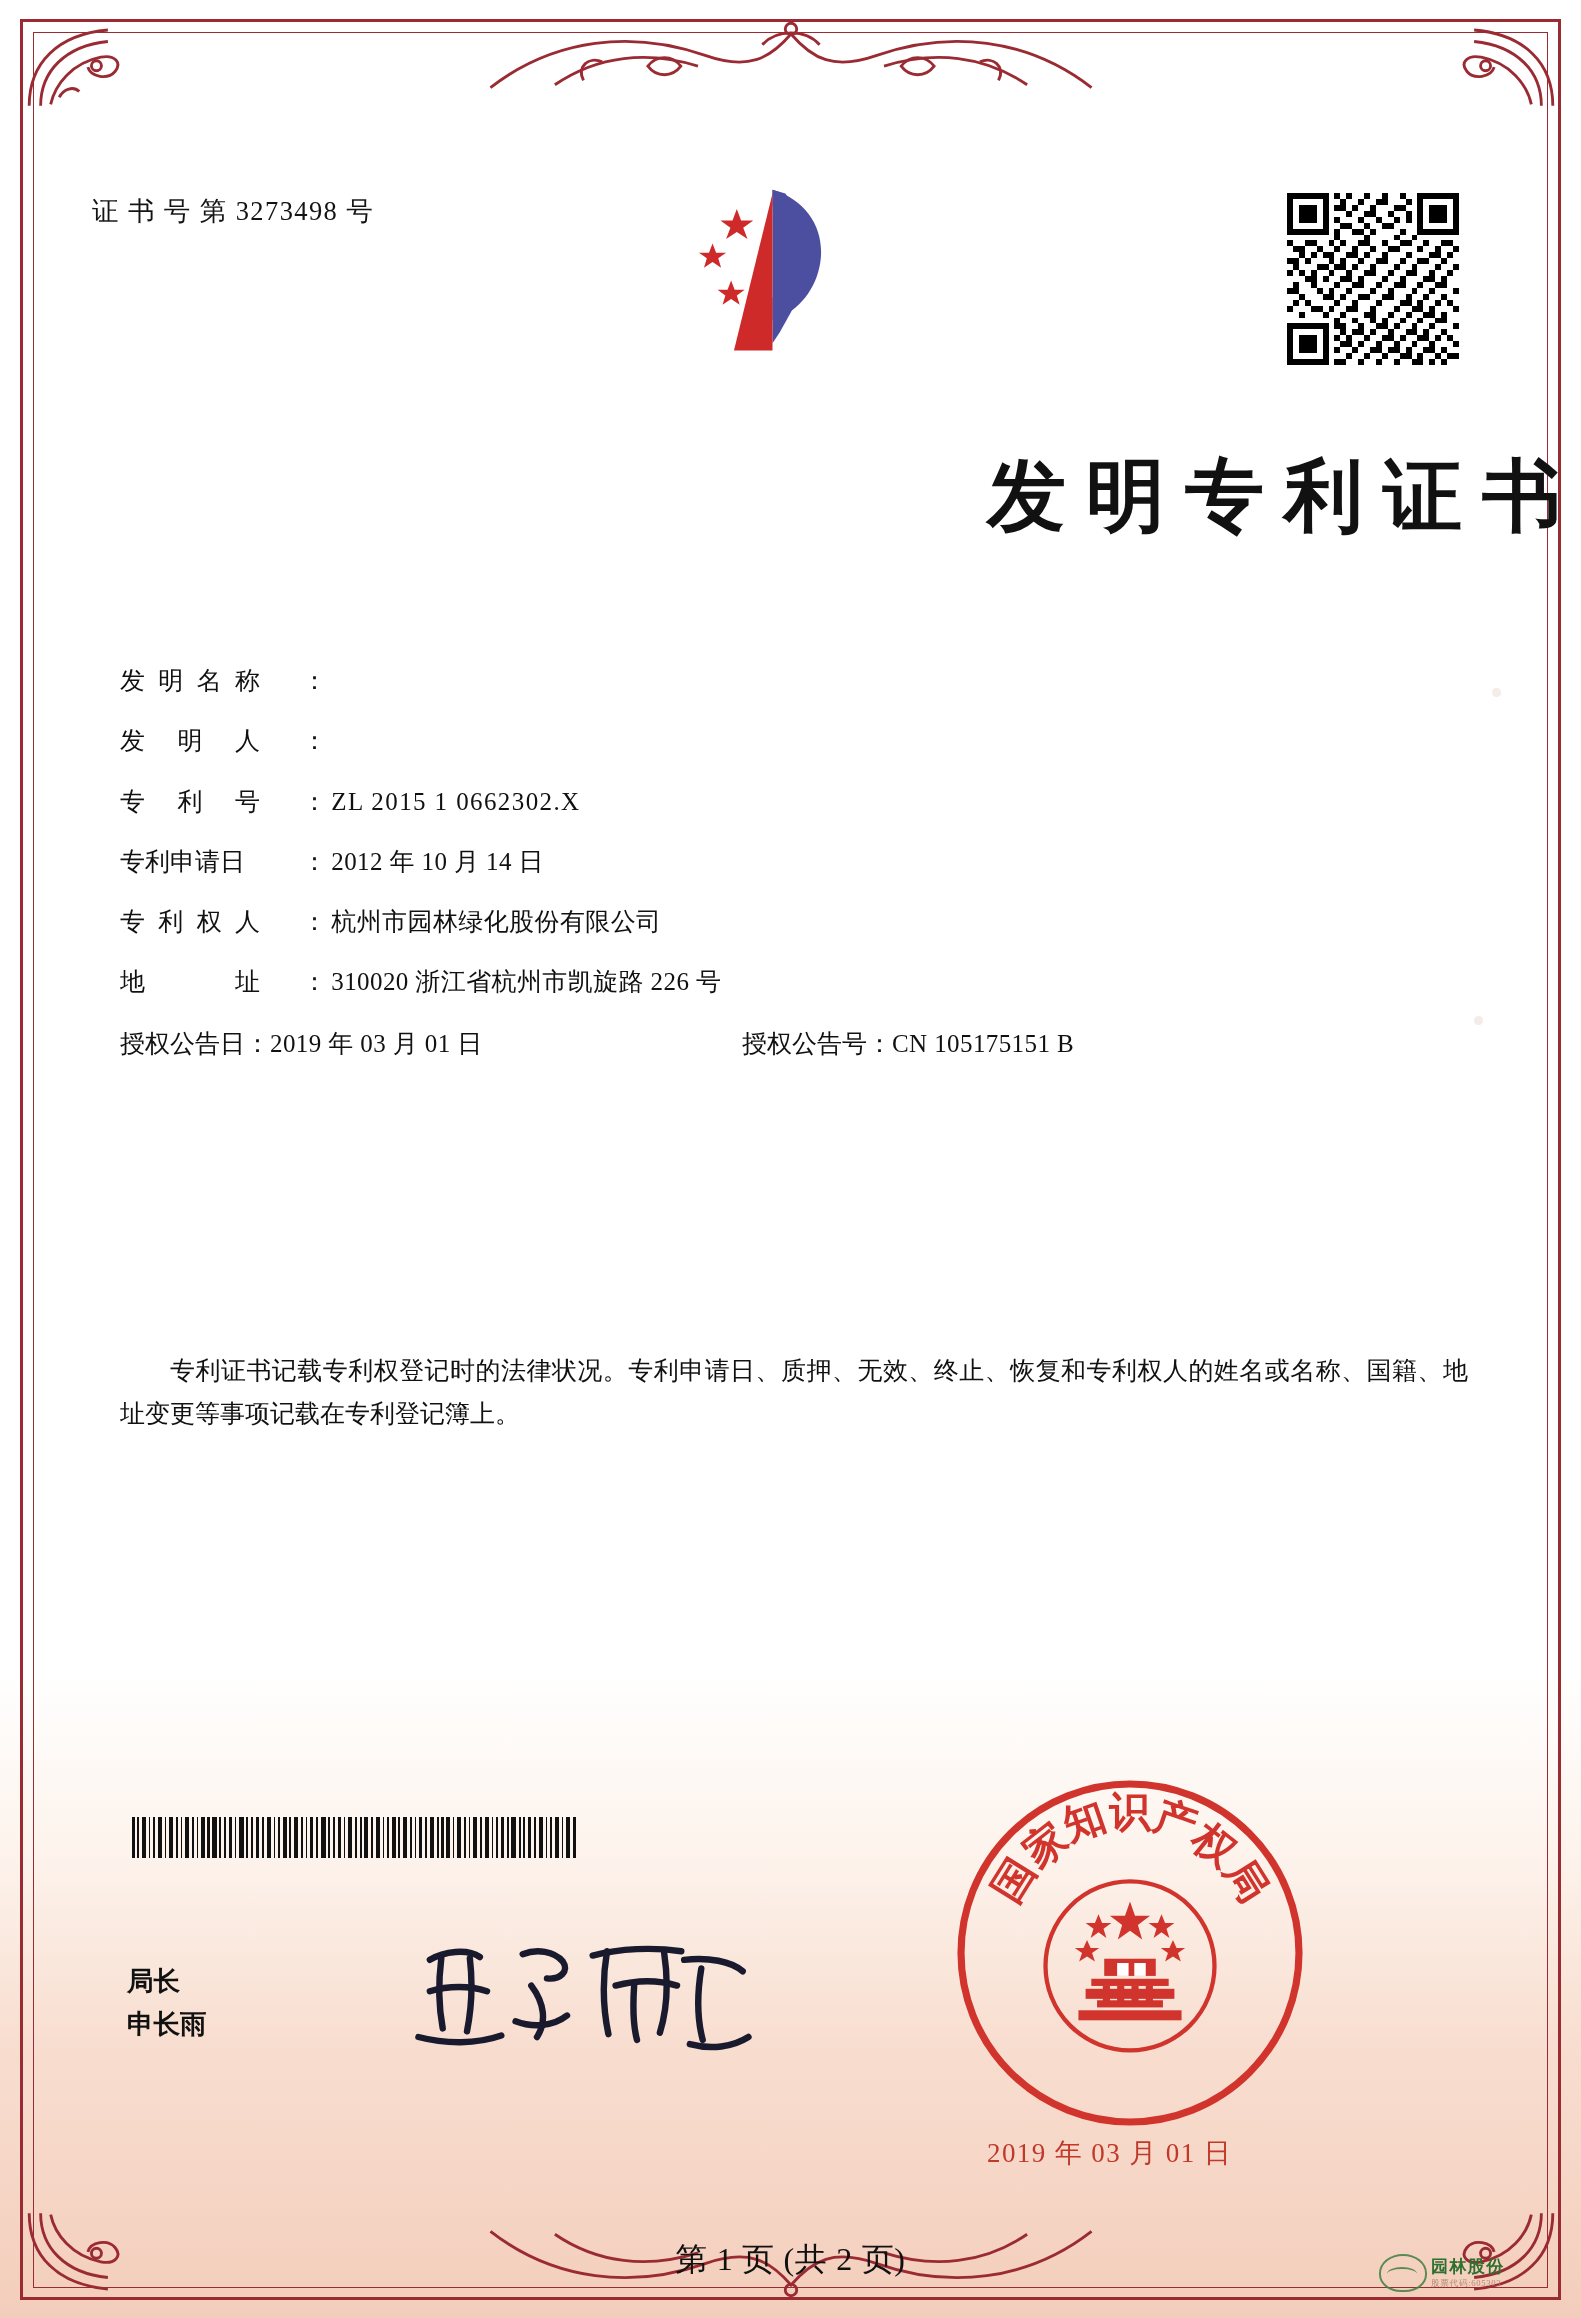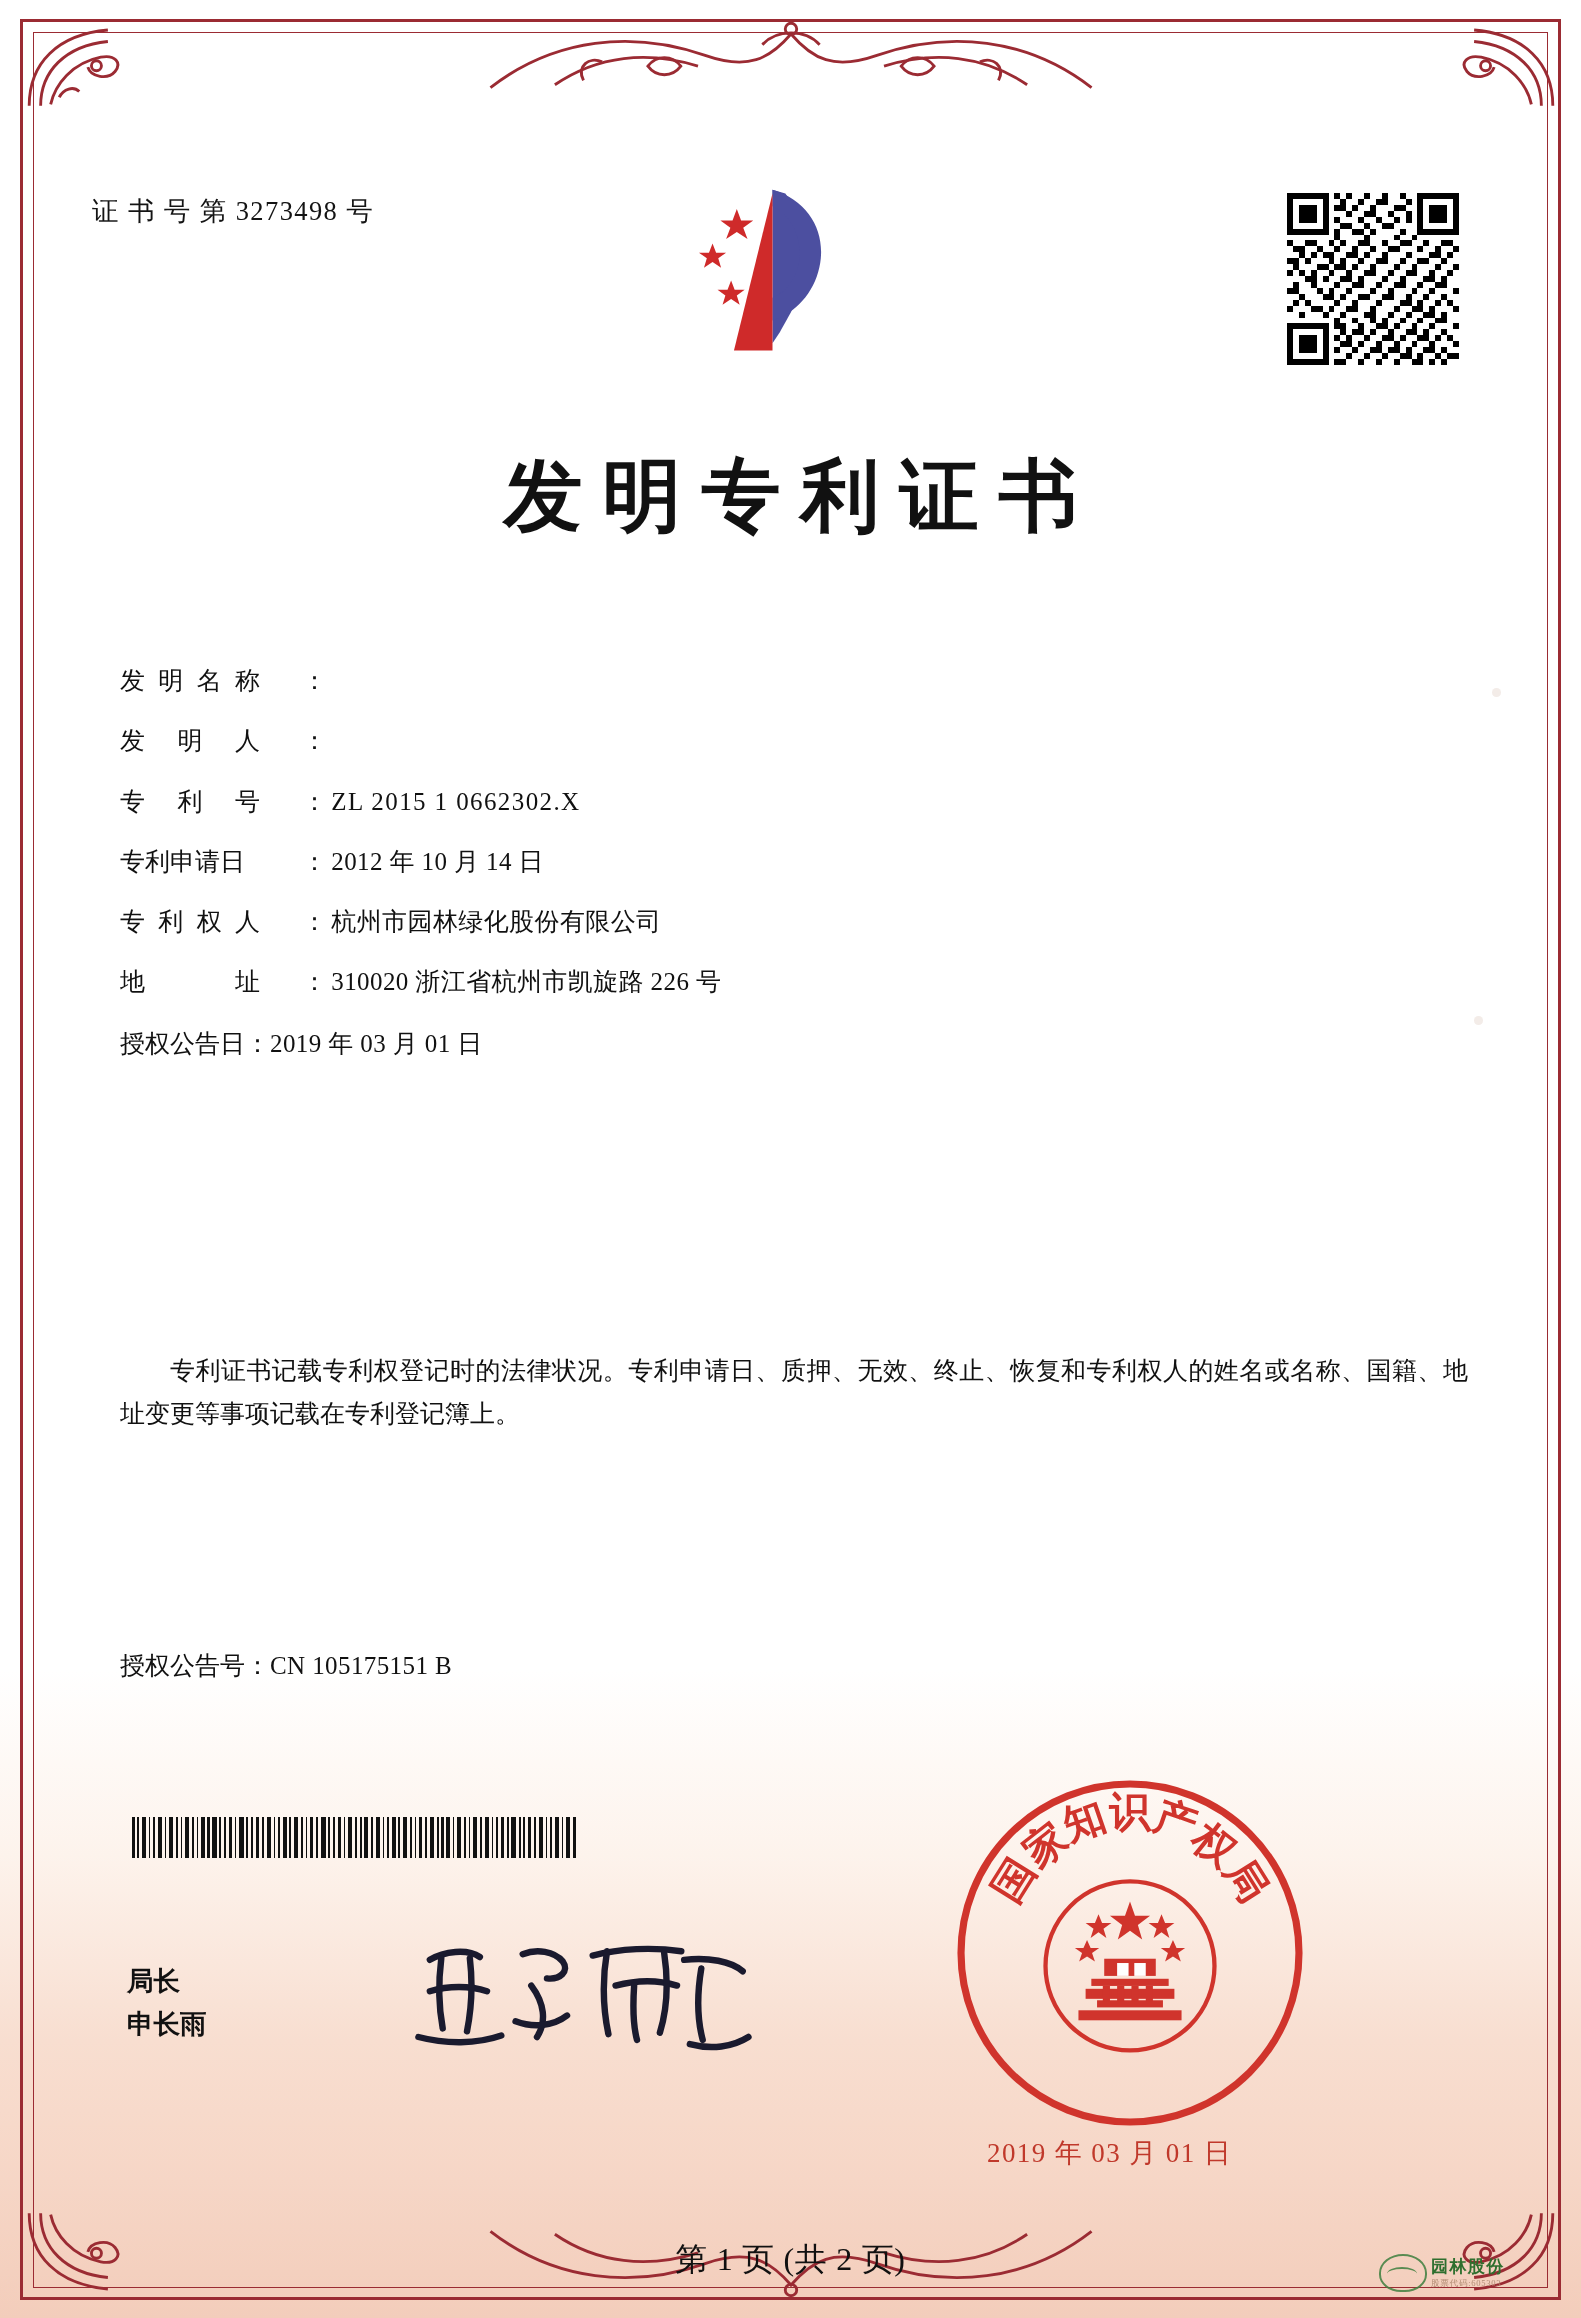--- a/index.html
+++ b/index.html
@@ -106,21 +106,21 @@
     top: 193px;
     width: 172px;
     height: 172px;
   }
 
   .main-title {
     position: absolute;
     left: 0;
     right: 0;
     top: 444px;
-    text-align: center;
+    text-align: right;
     font-size: 79px;
     font-weight: bold;
     letter-spacing: 20px;
     text-indent: 20px;
     color: #111;
     font-family: "DejaVu Serif", serif;
   }
 
   
   .fields {
@@ -151,21 +151,20 @@
     letter-spacing: 0.4px;
   }
   .field-value.mono-ish { font-family: "Liberation Serif", serif; letter-spacing: 1.4px; }
 
   .dual-row {
     display: flex;
     align-items: baseline;
     font-size: 25px;
     color: #111;
     margin-bottom: 24px;
-    flex-direction: column;
   }
   .dual-left { width: 622px; flex: 0 0 622px; display: flex; align-items: baseline; }
   .dual-right { display: flex; align-items: baseline; }
   .dual-label { white-space: nowrap; }
 
   
   .paras {
     position: absolute;
     left: 120px;
     right: 113px;

